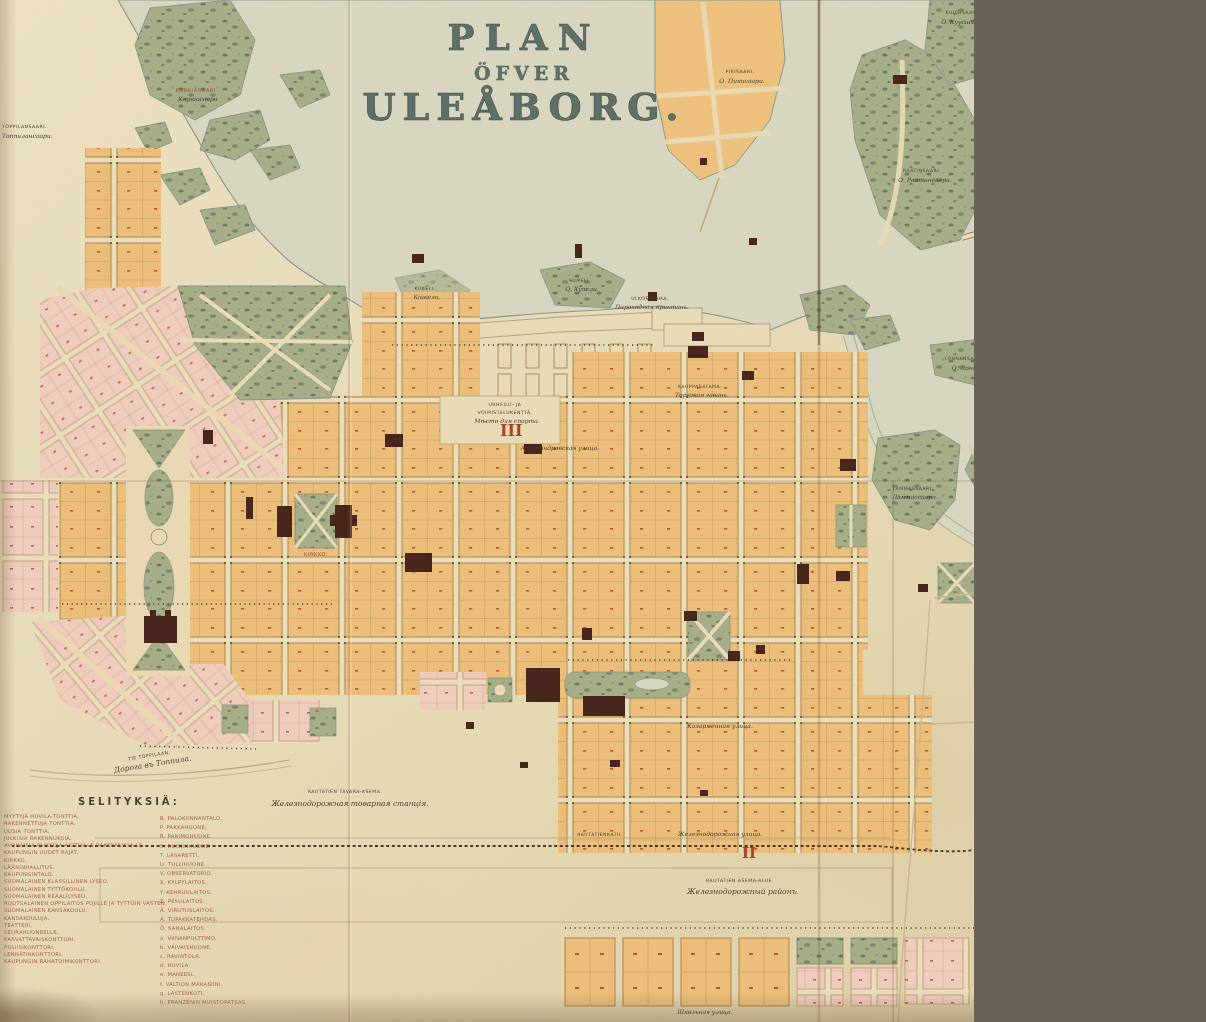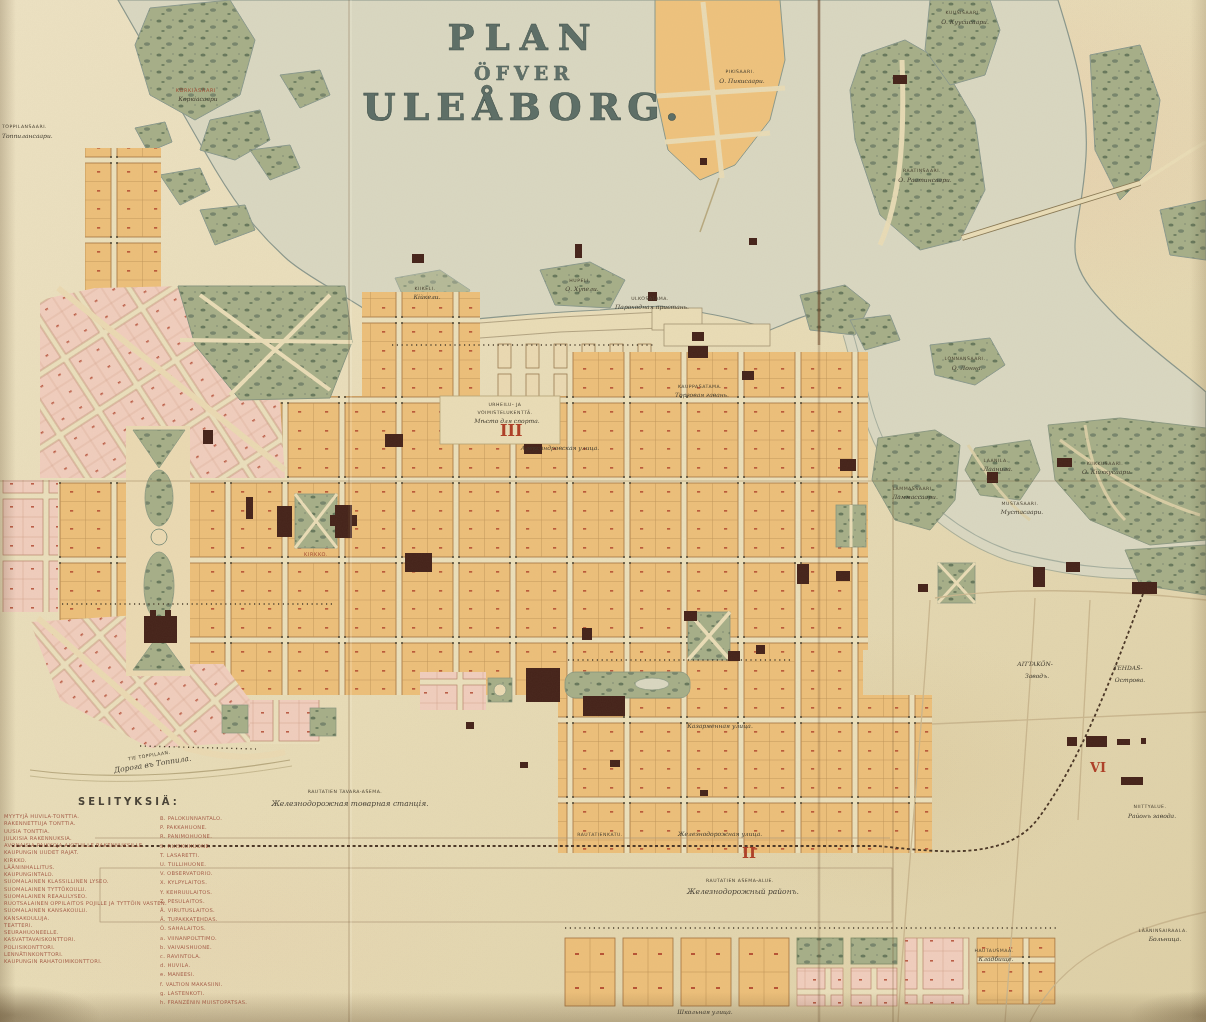--- a/index.html
+++ b/index.html
@@ -1,16 +1,16 @@
 <!DOCTYPE html>
 <html><head>
 <meta charset="utf-8">
 <style>
   html,body{margin:0;padding:0;background:#6b6257;}
-  #stage{position:relative;width:1206px;height:1022px;overflow:hidden;
+  #stage{position:relative;width:974px;height:1022px;overflow:hidden;
          font-family:"DejaVu Sans",sans-serif;}
   svg{display:block}
   text{user-select:none}
   .t-plan{font-family:"DejaVu Serif",serif;font-weight:bold;font-size:36px;letter-spacing:10px;fill:#5e6f67;stroke:#47564f;stroke-width:.6}
   .t-ofver{font-family:"DejaVu Serif",serif;font-weight:bold;font-size:19px;letter-spacing:5px;fill:#60716a;stroke:#47564f;stroke-width:.4}
   .t-ulea{font-family:"DejaVu Serif",serif;font-weight:bold;font-size:38px;letter-spacing:7px;fill:#5e6f67;stroke:#47564f;stroke-width:.7}
   .lbl-ks{font-size:4.6px;fill:#4a4232;letter-spacing:.5px}
   .lbl-r{font-size:5px;fill:#a04a32;letter-spacing:.6px}
   .lbl-ru{font-size:6px;font-family:"DejaVu Serif",serif;font-style:italic;fill:#3f3a2e}
   .lbl-cur{font-size:7.5px;font-family:"DejaVu Serif",serif;font-style:italic;fill:#4a4438}

